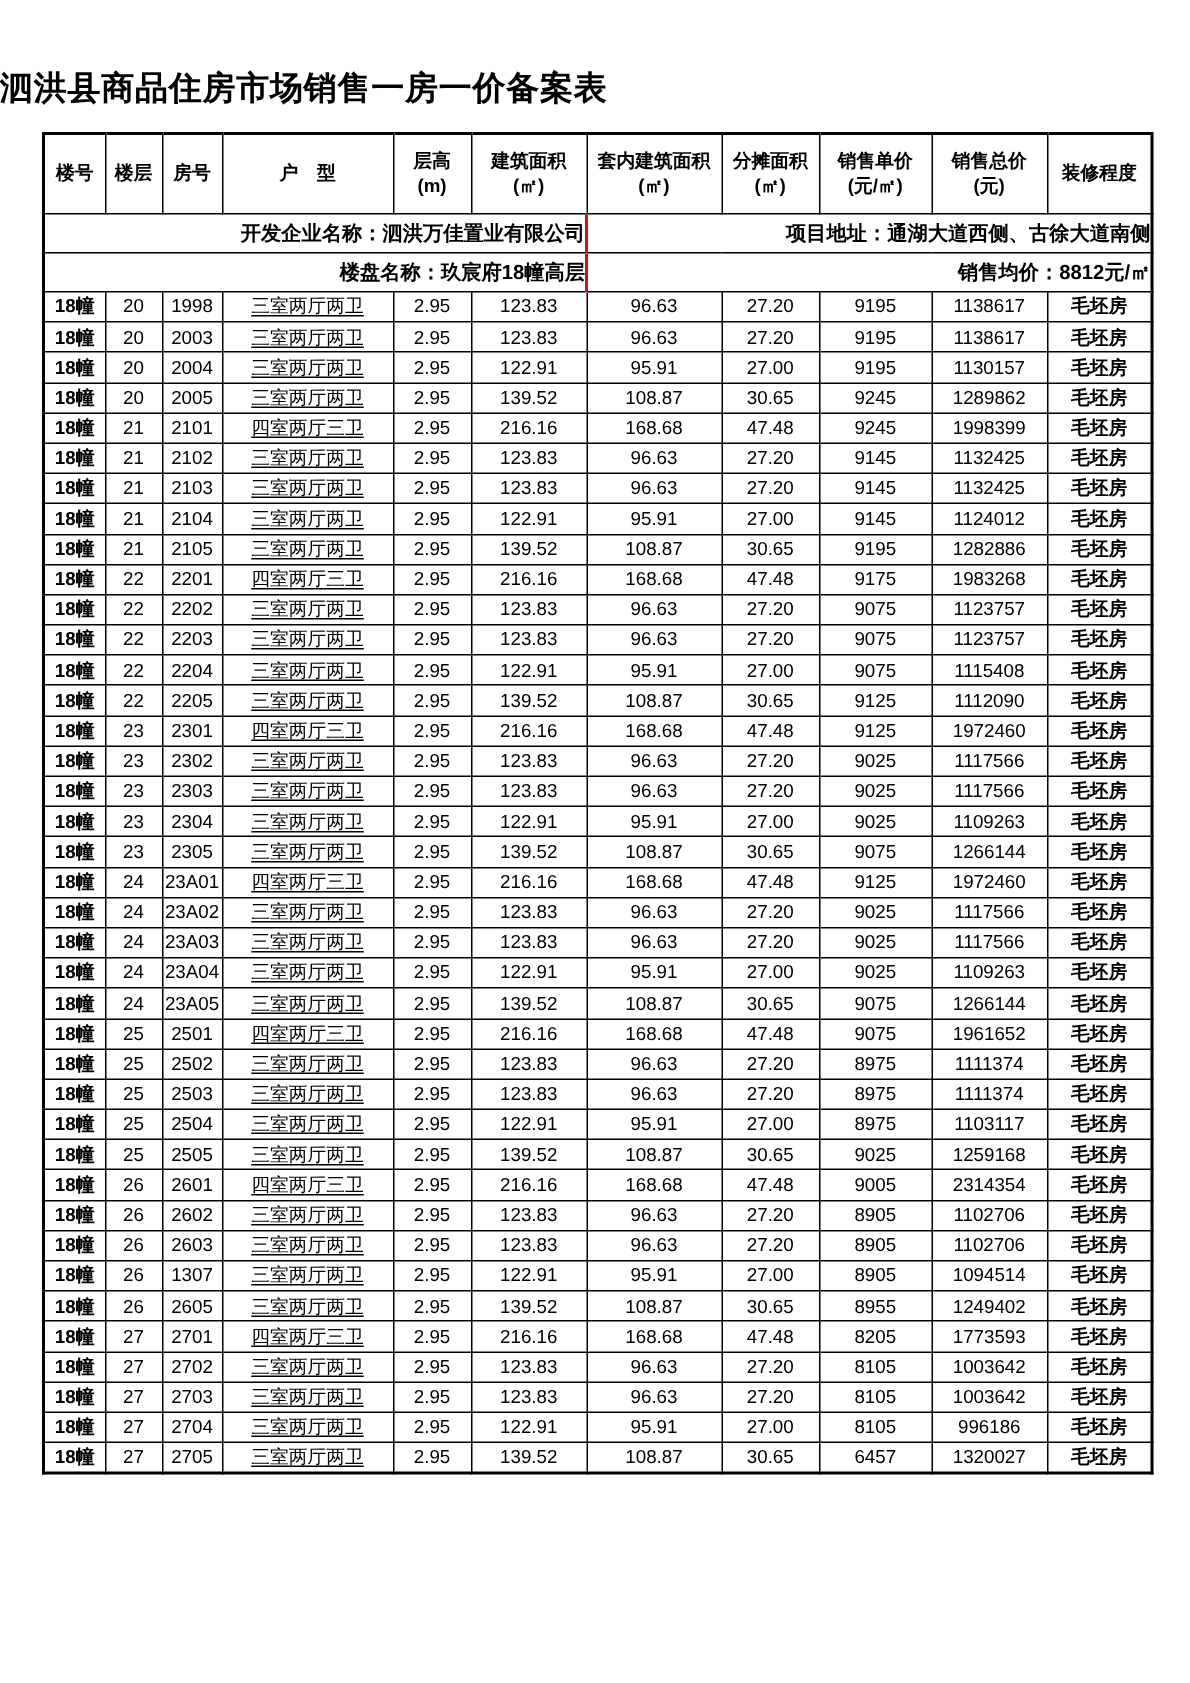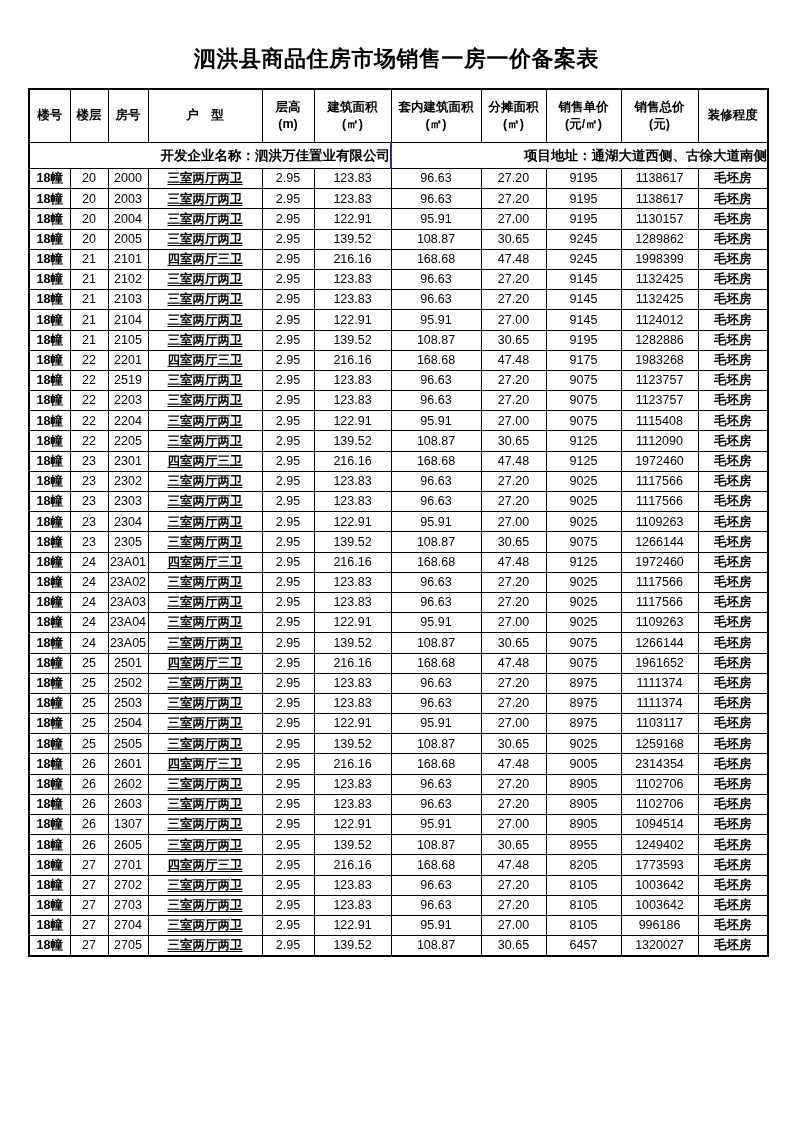--- a/index.html
+++ b/index.html
@@ -3,47 +3,47 @@
 <meta charset="utf-8">
 <style>
   html,body { margin:0; padding:0; }
   body {
     width:793px; height:1122px; position:relative;
     background:#ffffff; color:#000;
     font-family:"Liberation Sans","DejaVu Sans",sans-serif;
   }
   .page-title {
     position:absolute; top:44px; left:0; width:793px;
-    text-align:center; font-size:22px; font-weight:bold;
+    font-size:22px; font-weight:bold;
     letter-spacing:0.5px; margin:0;
   }
   table.record {
     position:absolute; top:88px; left:28px; width:739px;
     border-collapse:collapse; table-layout:fixed;
     border:2px solid #000;
   }
   td, th { border:1px solid #000; overflow:hidden; white-space:nowrap; }
   tr.info-row td {
     height:25px; font-size:13.5px; font-weight:bold;
     text-align:right; padding:0 0 0 7px;
   }
-  td.info-divider { border-left:2px solid #4c1d95; }
+  td.info-divider { border-left:2px solid #b91c1c; }
   thead th {
     height:52px; font-size:12.5px; font-weight:bold;
     text-align:center; vertical-align:middle; padding:0;
     border-top:2px solid #000;
   }
   thead th .hline { display:block; line-height:1.4; }
   tbody td {
     height:19.2px; font-size:12.5px; line-height:1;
     text-align:center; padding:0; font-weight:normal;
   }
   tbody td.c0, tbody td.c10 { font-weight:bold; }
   tbody td.c3 {
-    font-weight:bold; text-decoration:underline;
+    font-weight:normal; text-decoration:underline;
     text-underline-offset:2px;
   }
 </style>
 </head>
 <body>
 
 <h1 class="page-title">泗洪县商品住房市场销售一房一价备案表</h1>
 
 <table class="record">
   <colgroup>
@@ -57,20 +57,24 @@
       <col style="width:65px">
       <col style="width:75px">
     <col style="width:77px">
       <col style="width:70px">
   </colgroup>
   <tbody>
     <tr class="info-row">
       <td colspan="6">开发企业名称：泗洪万佳置业有限公司</td>
       <td colspan="5" class="info-divider">项目地址：通湖大道西侧、古徐大道南侧</td>
     </tr>
+    <tr class="info-row">
+      <td colspan="6">楼盘名称：玖宸府18幢高层</td>
+      <td colspan="5" class="info-divider">销售均价：8812元/㎡</td>
+    </tr>
   </tbody>
   <thead>
     <tr>
       <th>
           <span class="hline">楼号</span>
           <span class="hline"></span>
         </th>
       <th>
           <span class="hline">楼层</span>
           <span class="hline"></span>
@@ -110,21 +114,21 @@
       <th>
           <span class="hline">装修程度</span>
           <span class="hline"></span>
         </th>
     </tr>
   </thead>
   <tbody>
       <tr>
         <td class="c0">18幢</td>
         <td class="c1">20</td>
-        <td class="c2">2000</td>
+        <td class="c2">1998</td>
         <td class="c3">三室两厅两卫</td>
         <td class="c4">2.95</td>
         <td class="c5">123.83</td>
         <td class="c6">96.63</td>
         <td class="c7">27.20</td>
         <td class="c8">9195</td>
         <td class="c9">1138617</td>
         <td class="c10">毛坯房</td>
       </tr>
       <tr>
@@ -240,21 +244,21 @@
         <td class="c5">216.16</td>
         <td class="c6">168.68</td>
         <td class="c7">47.48</td>
         <td class="c8">9175</td>
         <td class="c9">1983268</td>
         <td class="c10">毛坯房</td>
       </tr>
       <tr>
         <td class="c0">18幢</td>
         <td class="c1">22</td>
-        <td class="c2">2519</td>
+        <td class="c2">2202</td>
         <td class="c3">三室两厅两卫</td>
         <td class="c4">2.95</td>
         <td class="c5">123.83</td>
         <td class="c6">96.63</td>
         <td class="c7">27.20</td>
         <td class="c8">9075</td>
         <td class="c9">1123757</td>
         <td class="c10">毛坯房</td>
       </tr>
       <tr>

